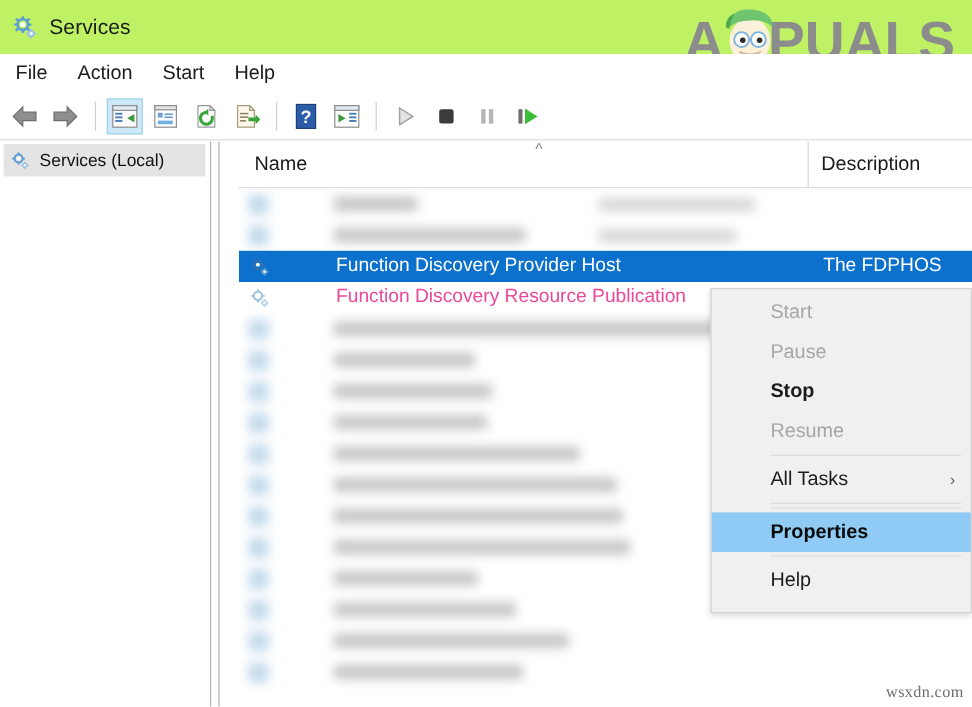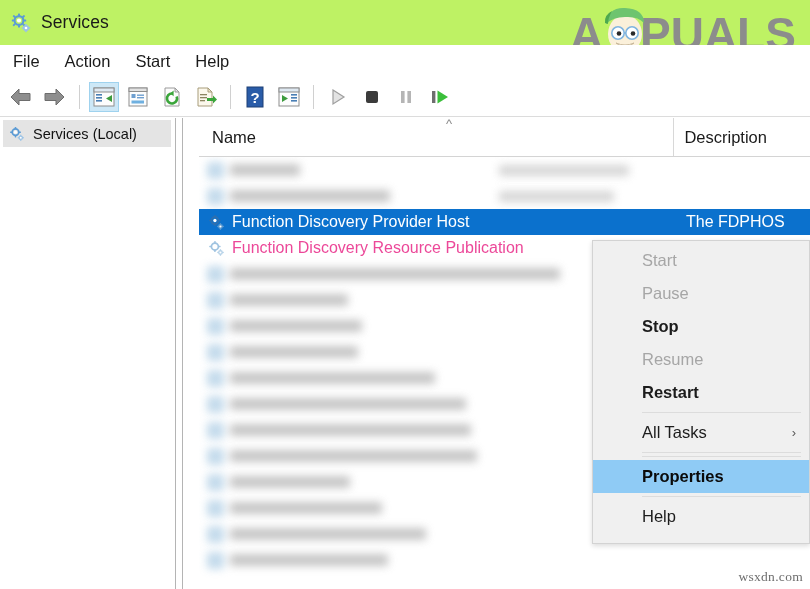--- a/index.html
+++ b/index.html
@@ -183,20 +183,21 @@
     overflow: hidden;
     background: #ffffff;
   }
   .row {
     position: relative;
     height: 26px;
     display: flex;
     align-items: center;
     padding-left: 8px;
     box-sizing: border-box;
+    gap: 48px;
   }
   .row-icon { width: 19px; height: 19px; flex: 0 0 19px; }
   .row-name {
     margin-left: 6px;
     font-size: 16px;
     color: #ec4899;
     white-space: nowrap;
   }
   .row-desc {
     position: absolute;
@@ -607,21 +608,20 @@
         </div>
       </div>
     </div>
   </div>
 
   <div class="ctx-menu">
     <div class="ctx-item disabled">Start</div>
     <div class="ctx-item disabled">Pause</div>
     <div class="ctx-item bold">Stop</div>
     <div class="ctx-item disabled">Resume</div>
-    <div class="ctx-item bold">Restart</div>
 
     <div class="ctx-sep"></div>
 
     <div class="ctx-item">
       <span>All Tasks</span>
       <span class="ctx-arrow">›</span>
     </div>
 
     <div class="ctx-sep"></div>
 

